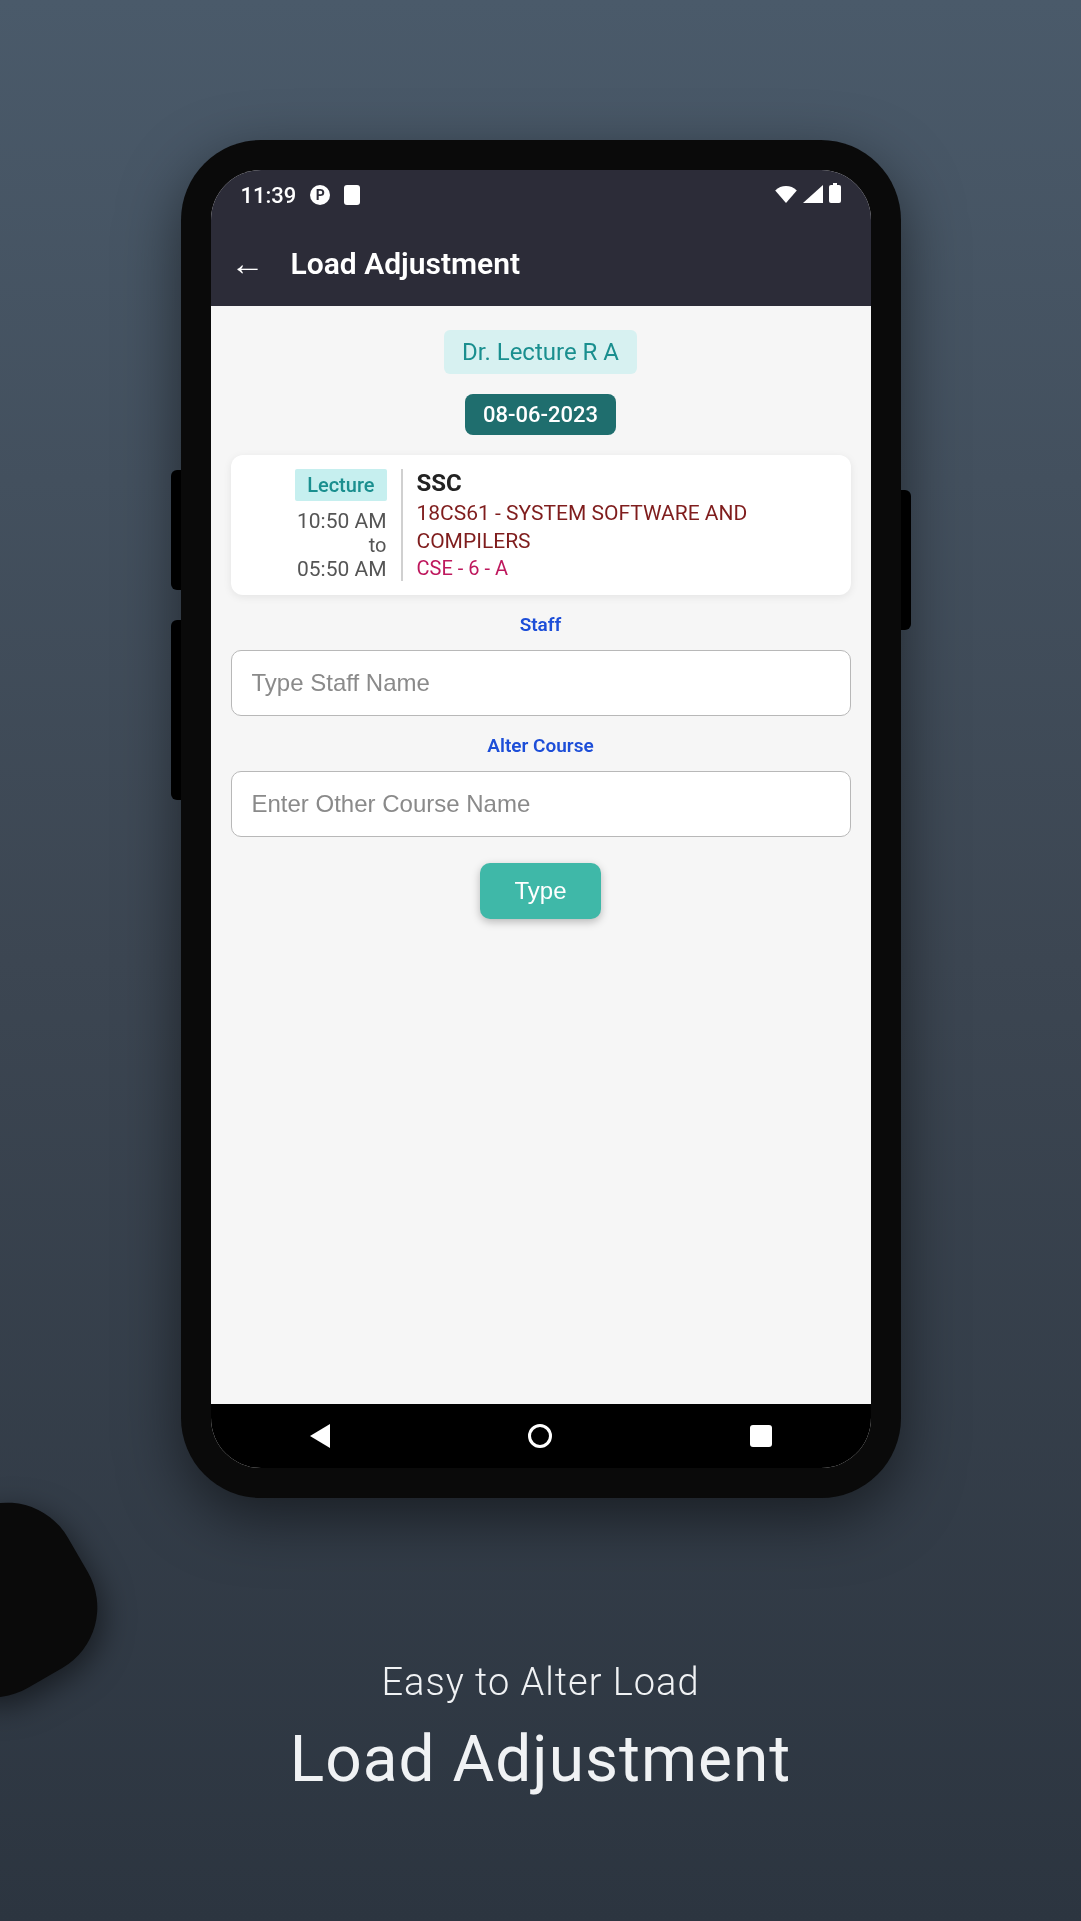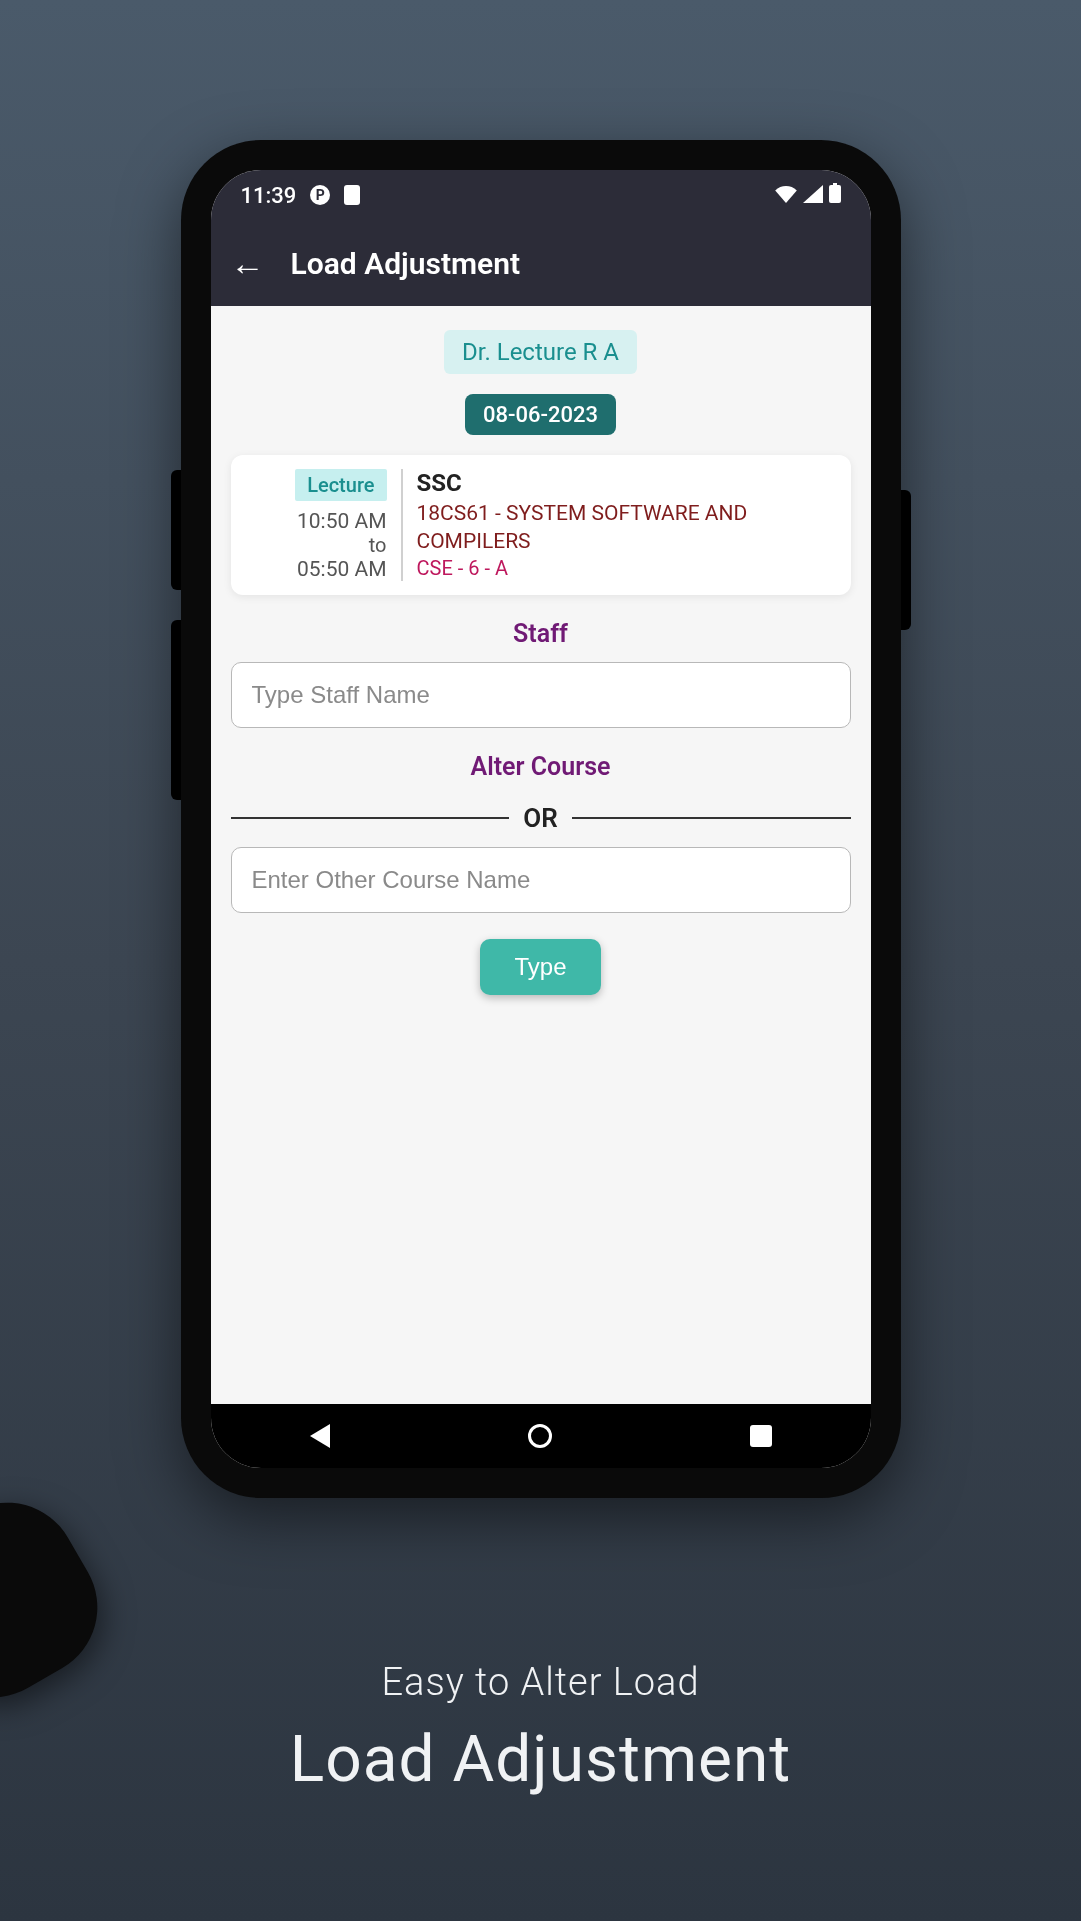--- a/index.html
+++ b/index.html
@@ -144,24 +144,24 @@
   }
   .lecture-time-start { margin-top: 8px; }
   .lecture-time-to { font-size: 20px; }
   .lecture-right { flex: 1; padding-left: 14px; }
   .lecture-code { font-size: 24px; font-weight: 700; color: #222; }
   .lecture-name { font-size: 21px; color: #7f1d1d; margin-top: 2px; line-height: 1.35; }
   .lecture-section { font-size: 20px; color: #be185d; }
 
   .section-label {
     text-align: center;
-    font-size: 25px;
+    font-size: 19px;
     font-weight: 600;
-    color: #701a75;
-    margin-top: 24px;
+    color: #1d4ed8;
+    margin-top: 18px;
   }
 
   .text-input, .select-box {
     width: 100%;
     margin-top: 14px;
     border: 1.5px solid #b8b8b8;
     border-radius: 10px;
     background: #fff;
     font-size: 24px;
     padding: 18px 20px;
@@ -314,25 +314,20 @@
           <div class="lecture-name">18CS61 - SYSTEM SOFTWARE AND COMPILERS</div>
           <div class="lecture-section">CSE - 6 - A</div>
         </div>
       </div>
 
       <div class="section-label">Staff</div>
       <input class="text-input" type="text" placeholder="Type Staff Name" style="">
 
       <div class="section-label">Alter Course</div>
 
-      <div class="or-divider">
-        <div class="or-line"></div>
-        <div class="or-text">OR</div>
-        <div class="or-line"></div>
-      </div>
 
       <input class="text-input" type="text" placeholder="Enter Other Course Name" style="">
 
       <button class="save-btn">Type</button>
 
     </div>
 
     <div class="android-nav">
       <div class="nav-tri"></div>
       <div class="nav-circle"></div>

